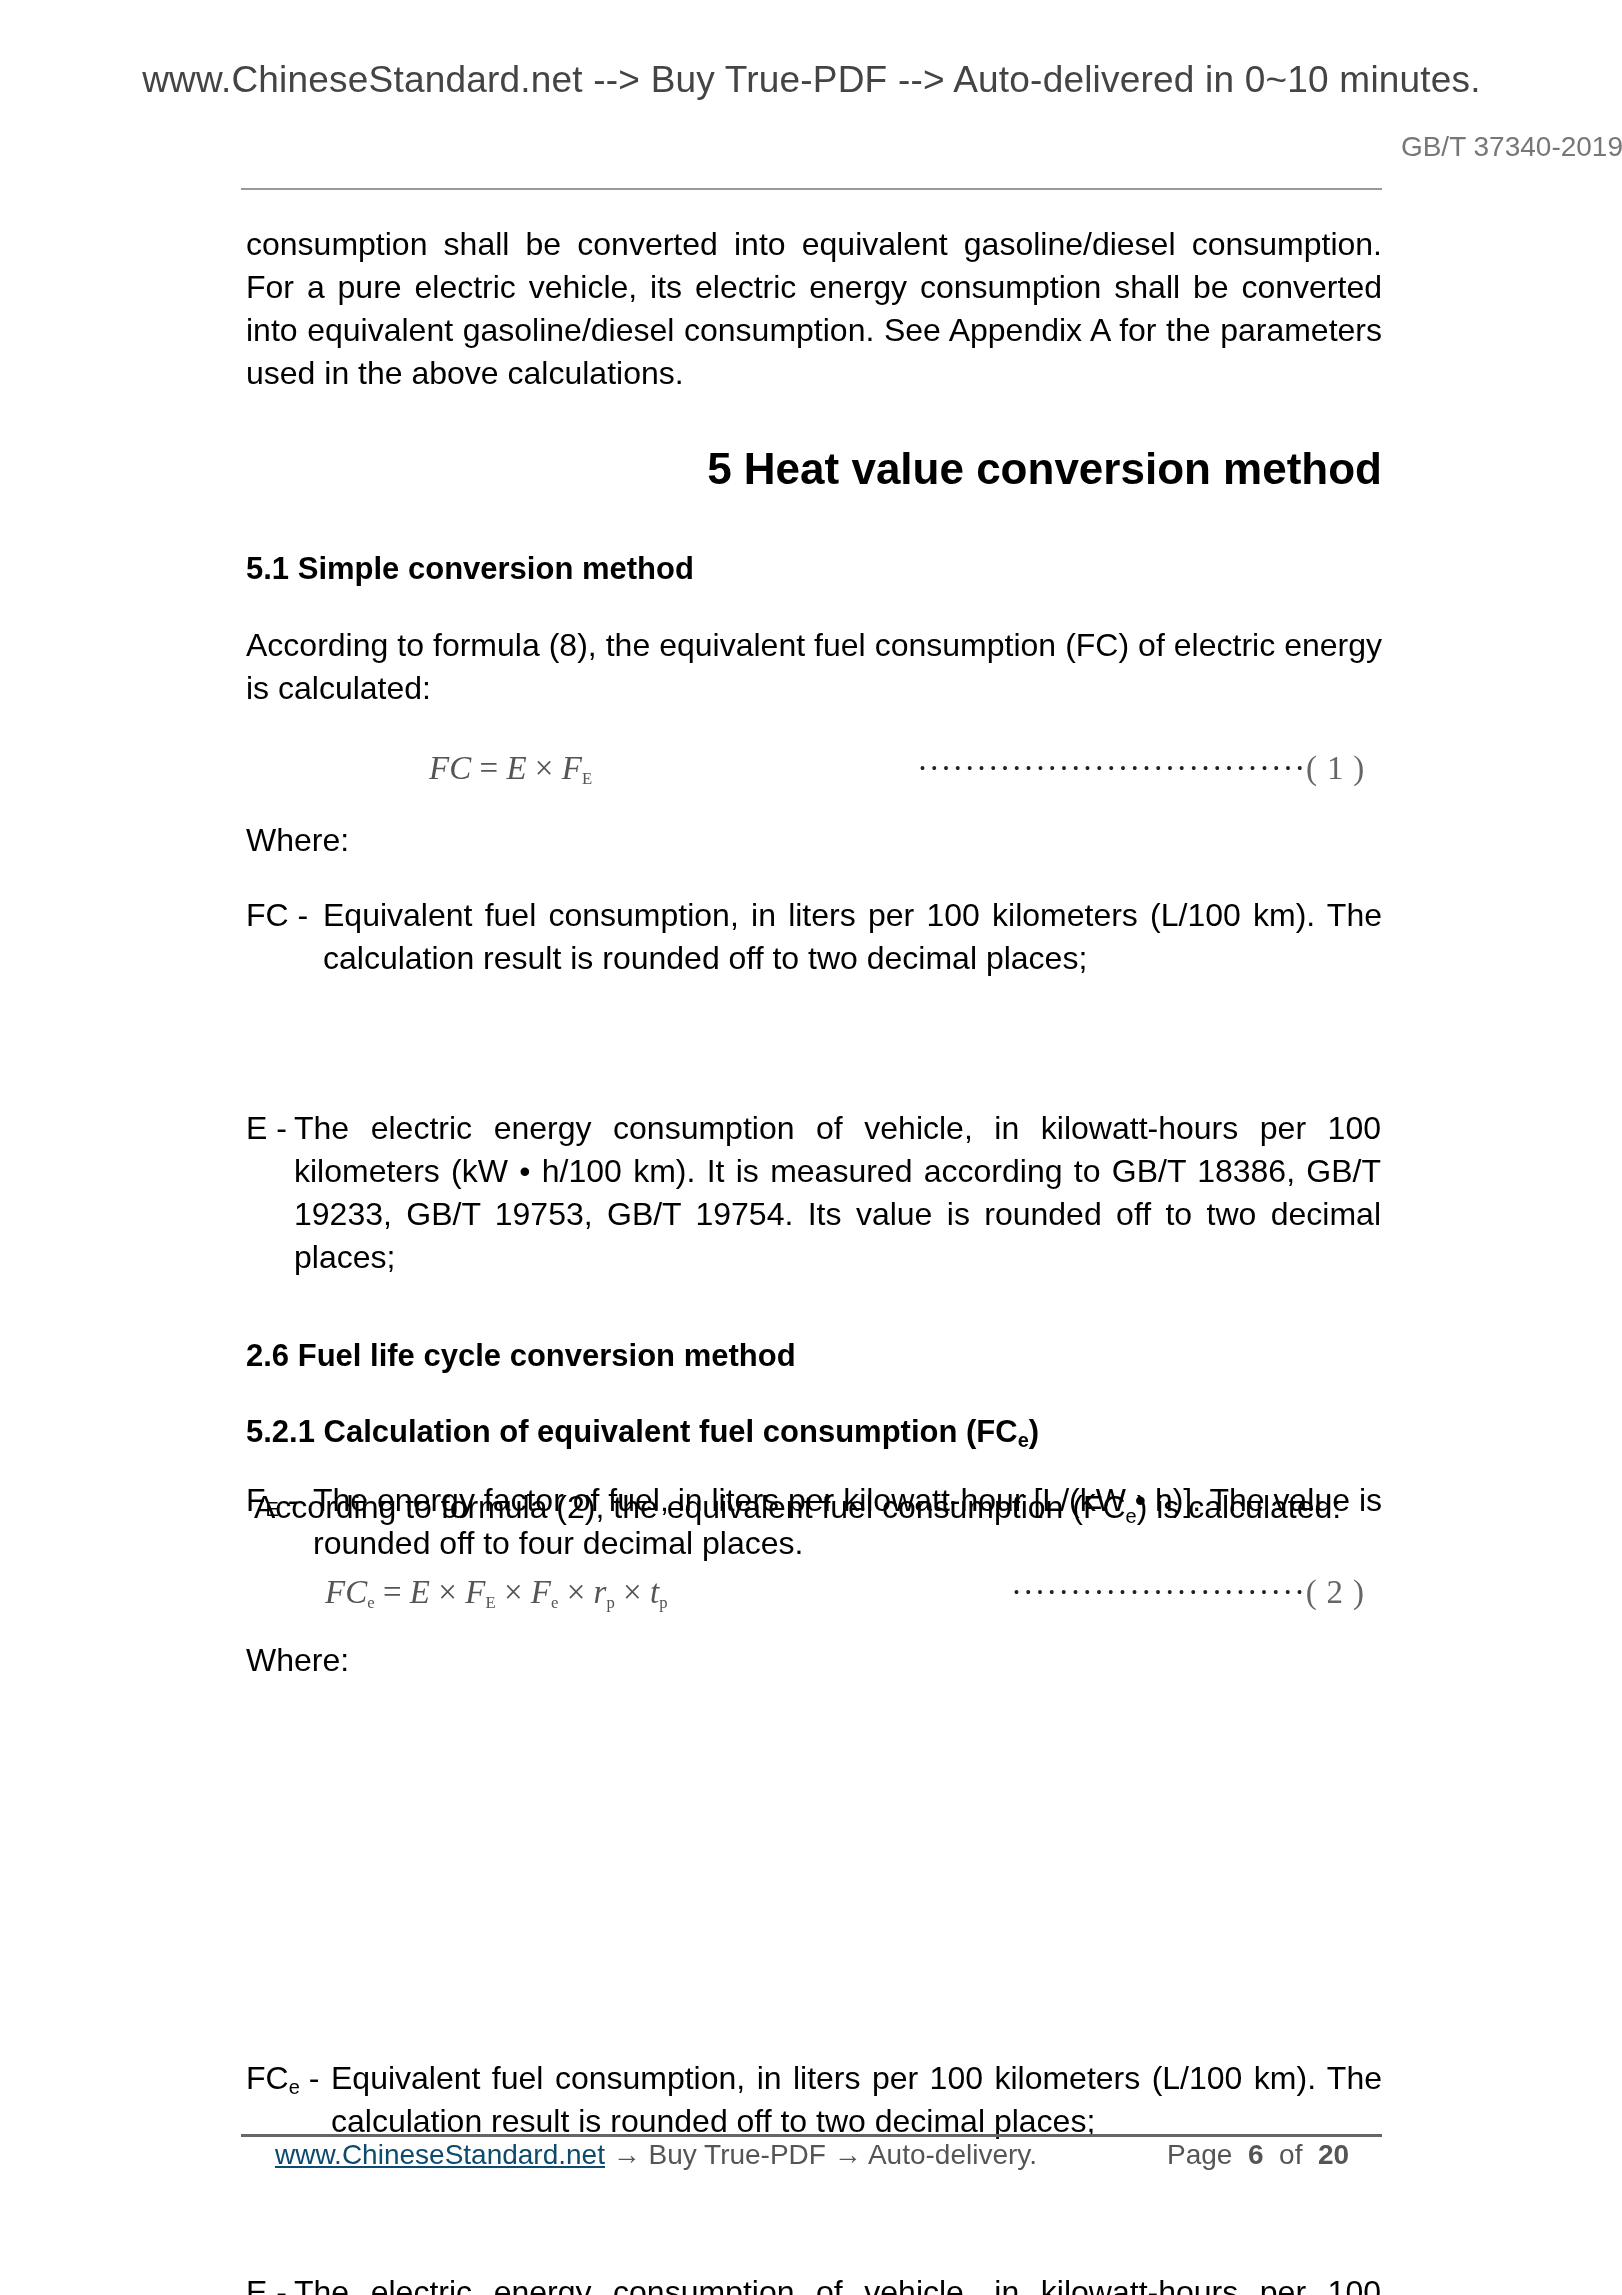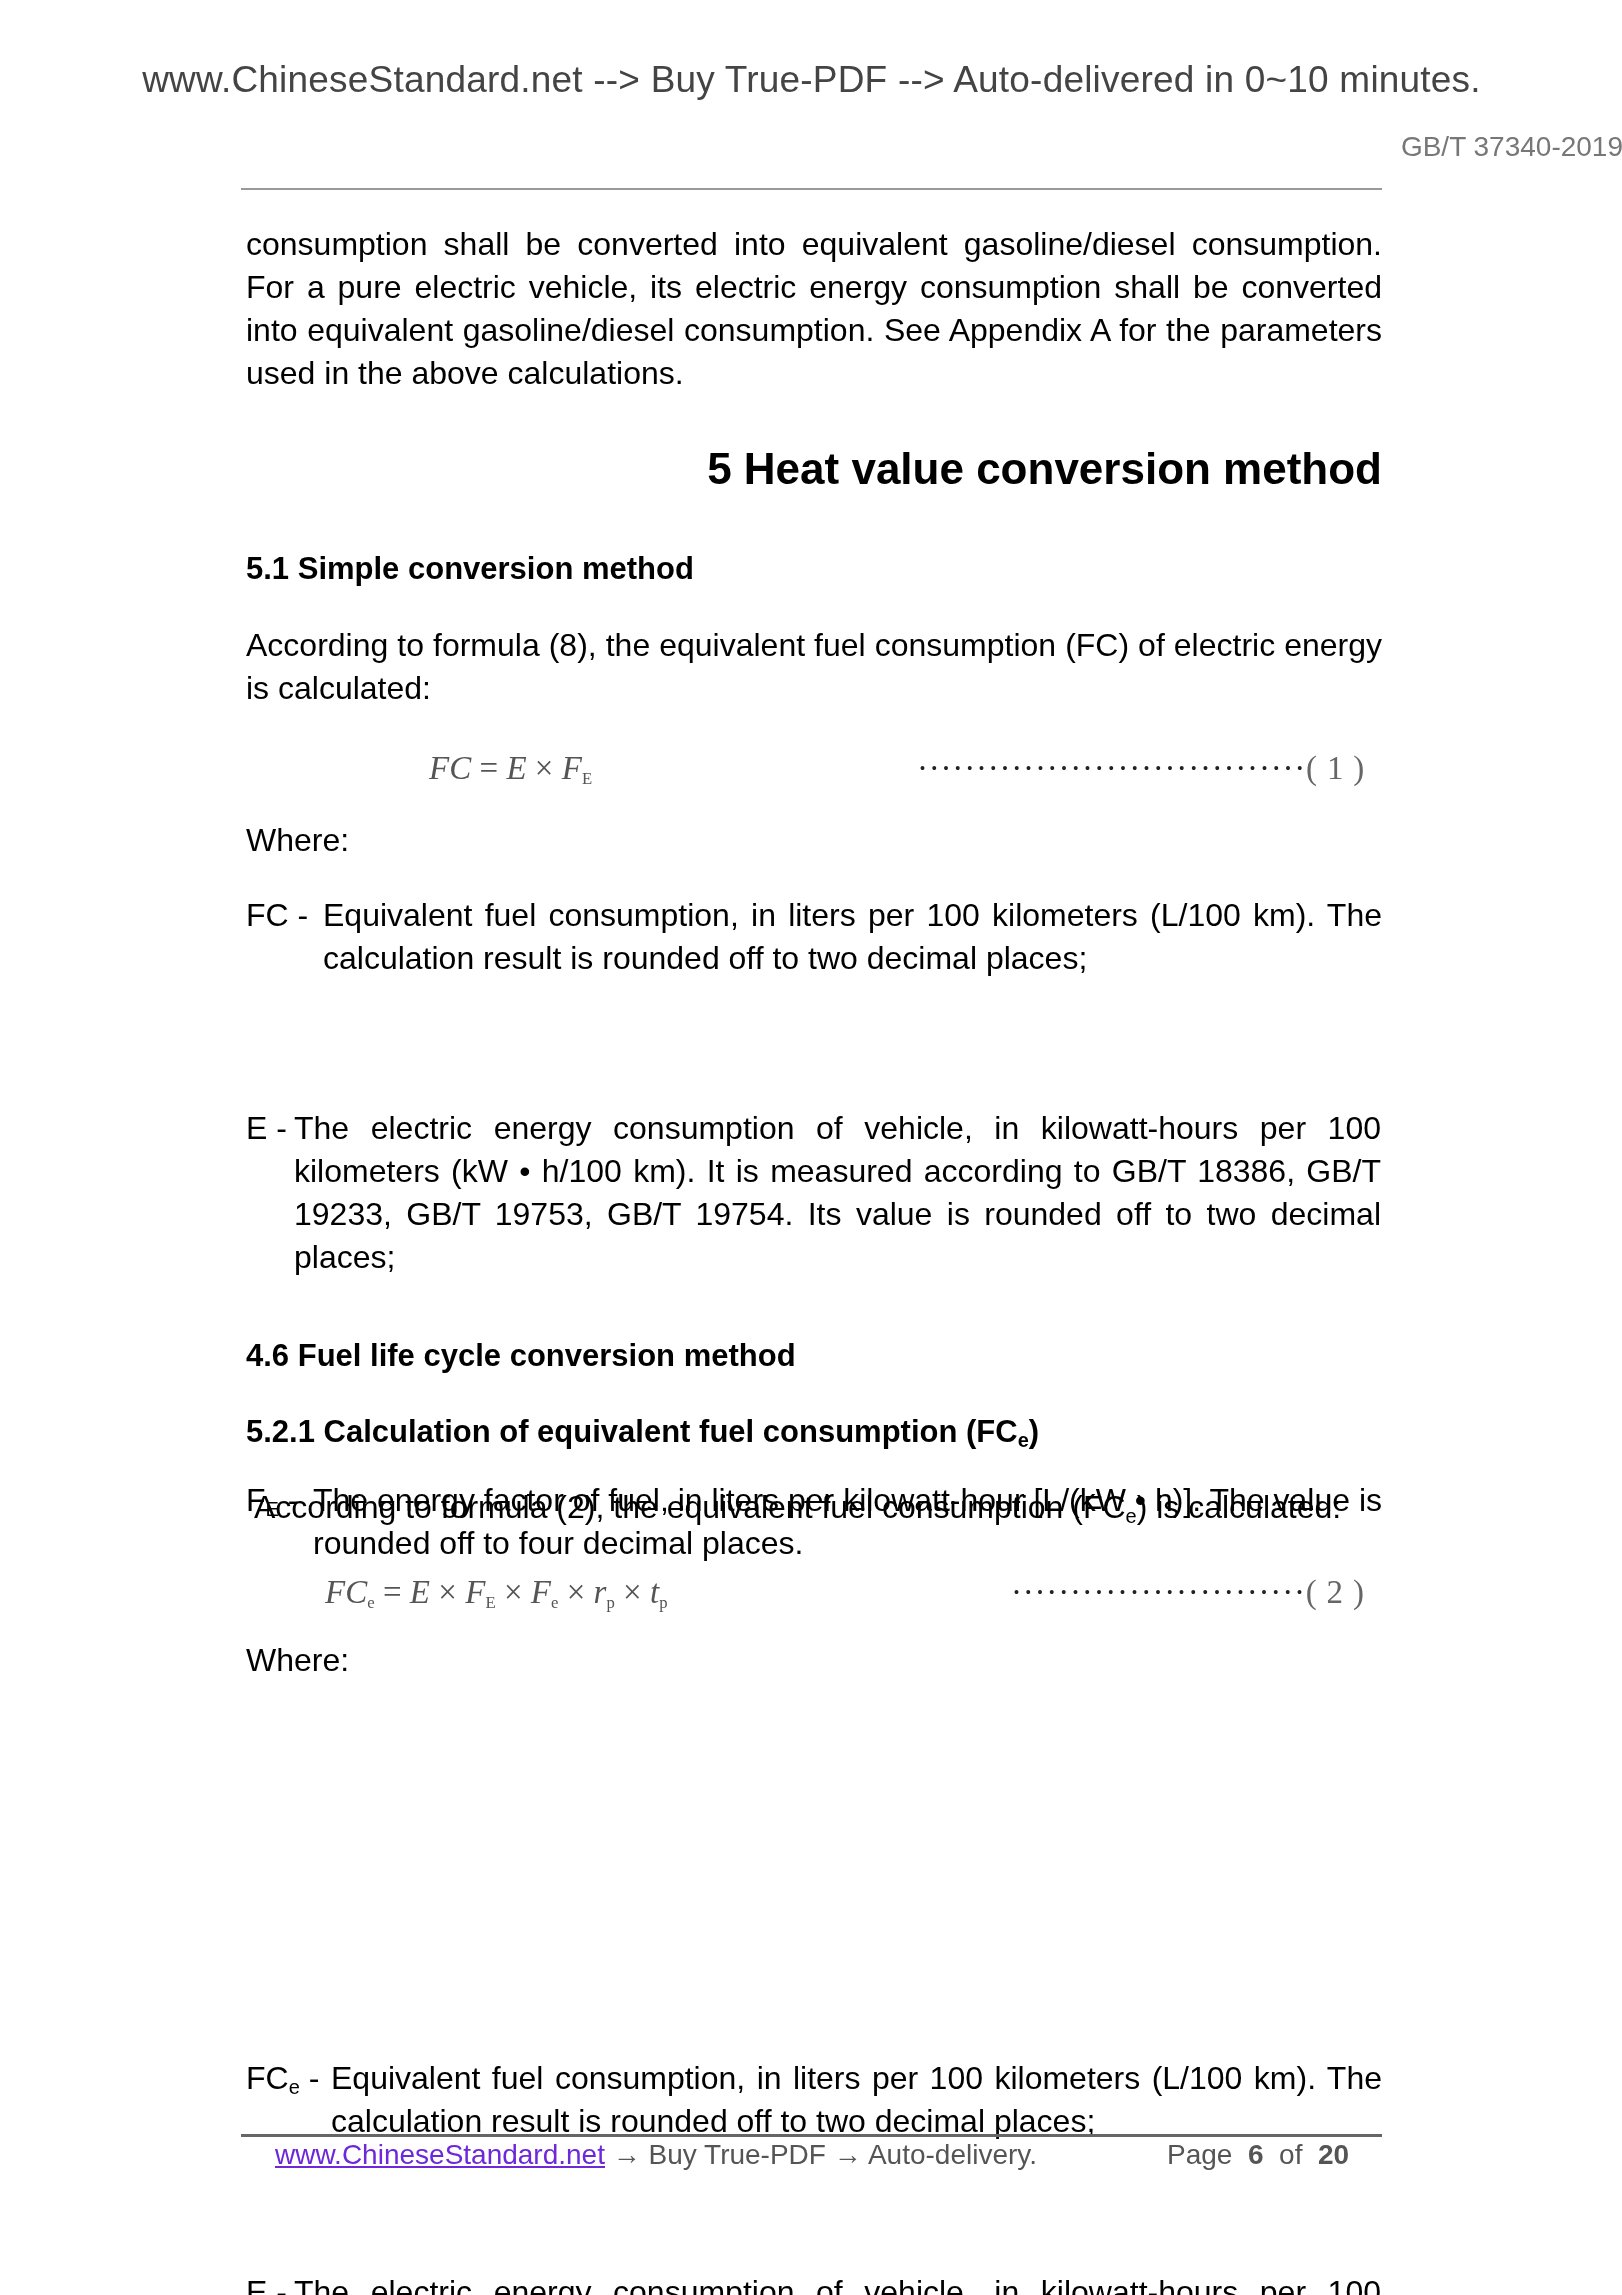--- a/index.html
+++ b/index.html
@@ -16,21 +16,21 @@
   .h2 { font-size:31px; font-weight:bold; line-height:37px; margin:0; }
   .defn { font-size:32px; line-height:43px; text-align:justify; margin:0; position:relative; }
   .defn .term { position:absolute; left:0; top:0; white-space:nowrap; }
   .formula { height:50px; }
   .formula .expr { position:absolute; top:0; font-family:"Liberation Serif", serif; font-style:italic; font-size:33px; color:#555; white-space:nowrap; }
   .formula .expr .op { font-style:normal; margin:0 8.3px; }
   .formula .expr sub { font-size:16.7px; font-style:normal; vertical-align:-5px; }
   .formula .leader { position:absolute; top:0; font-family:"Liberation Serif", serif; font-size:33px; color:#222; white-space:nowrap; letter-spacing:0.8px; }
   .formula .num { color:#666; }
   .footer { left:275px; top:2123px; font-size:28px; color:#555; white-space:nowrap; }
-  .footer a { color:#6d28d9; text-decoration:underline; }
+  .footer a { color:#0c4a6e; text-decoration:underline; }
   .footer .page { position:absolute; left:892px; top:0; white-space:nowrap; }
   .footer .page b { font-weight:bold; }
   sub.s { font-size:20px; vertical-align:-5px; line-height:0; }
 </style>
 </head>
 <body>
 
 <div class="abs banner">www.ChineseStandard.net --&gt; Buy True-PDF --&gt; Auto-delivered in 0~10 minutes.</div>
 <div class="abs docid">GB/T 37340-2019</div>
 <div class="abs rule-top"></div>
@@ -58,21 +58,21 @@
 <div class="abs content defn" style="top:1021px; padding-left:48px; width:1087px;">
   <span class="term"><span>E</span><span> - </span></span>
   <span style="display:block;">The electric energy consumption of vehicle, in kilowatt-hours per 100 kilometers (kW • h/100 km). It is measured according to GB/T 18386, GB/T 19233, GB/T 19753, GB/T 19754. Its value is rounded off to two decimal places;</span>
 </div>
 
 <div class="abs content defn" style="top:1221px; padding-left:67px; width:1069px;">
   <span class="term"><span>F</span><sub class="s">E</sub><span> - </span></span>
   <span style="display:block;">The energy factor of fuel, in liters per kilowatt-hour [L/(kW • h)]. The value is rounded off to four decimal places.</span>
 </div>
 
-<h2 class="abs content h2" style="top:1337px;">4.6 Fuel life cycle conversion method</h2>
+<h2 class="abs content h2" style="top:1337px;">2.6 Fuel life cycle conversion method</h2>
 
 <h2 class="abs content h2" style="top:1413px;"><span>5.2.1 Calculation of equivalent fuel consumption (FC</span><sub class="s">e</sub><span>)</span></h2>
 
 <p class="abs content para" style="top:1486px;margin-left:8px;"><span>According to formula (2), the equivalent fuel consumption (FC</span><sub class="s">e</sub><span>) is calculated:</span></p>
 
 <div class="abs content formula" style="top:1558px;">
   <span class="expr" style="left:79px;"><span>FC</span><sub>e</sub><span class="op">=</span><span>E</span><span class="op">×</span><span>F</span><sub>E</sub><span class="op">×</span><span>F</span><sub>e</sub><span class="op">×</span><span>r</span><sub>p</sub><span class="op">×</span><span>t</span><sub>p</sub></span>
   <span class="leader" style="left:765px;"><span>·························</span><span class="num">( 2 )</span></span>
 </div>
 

